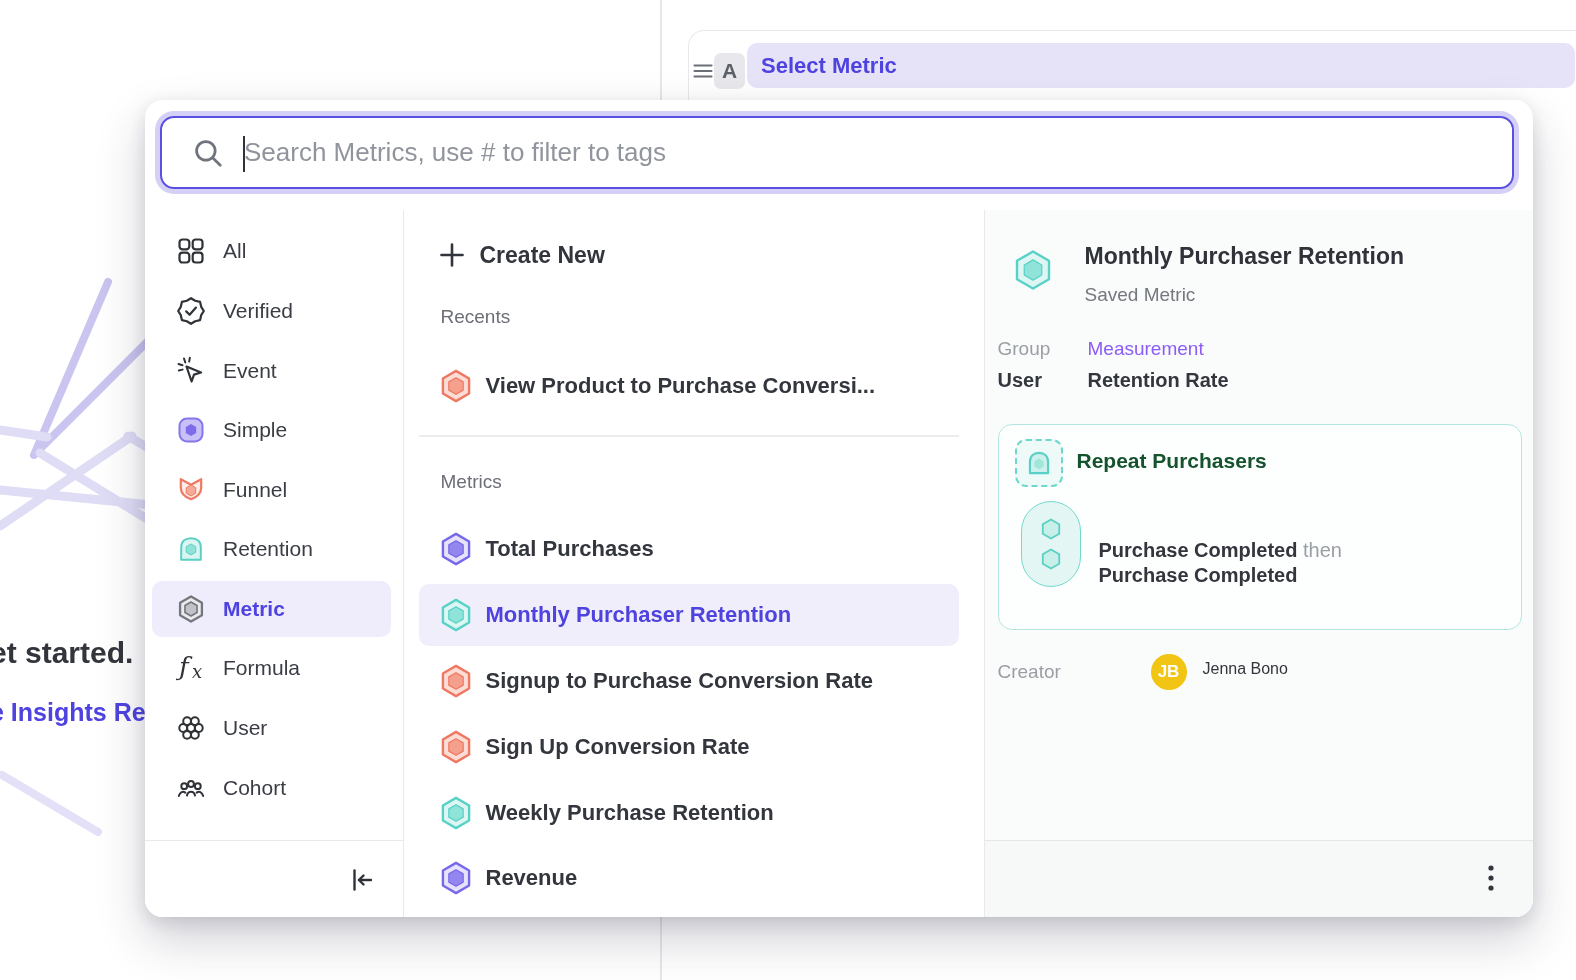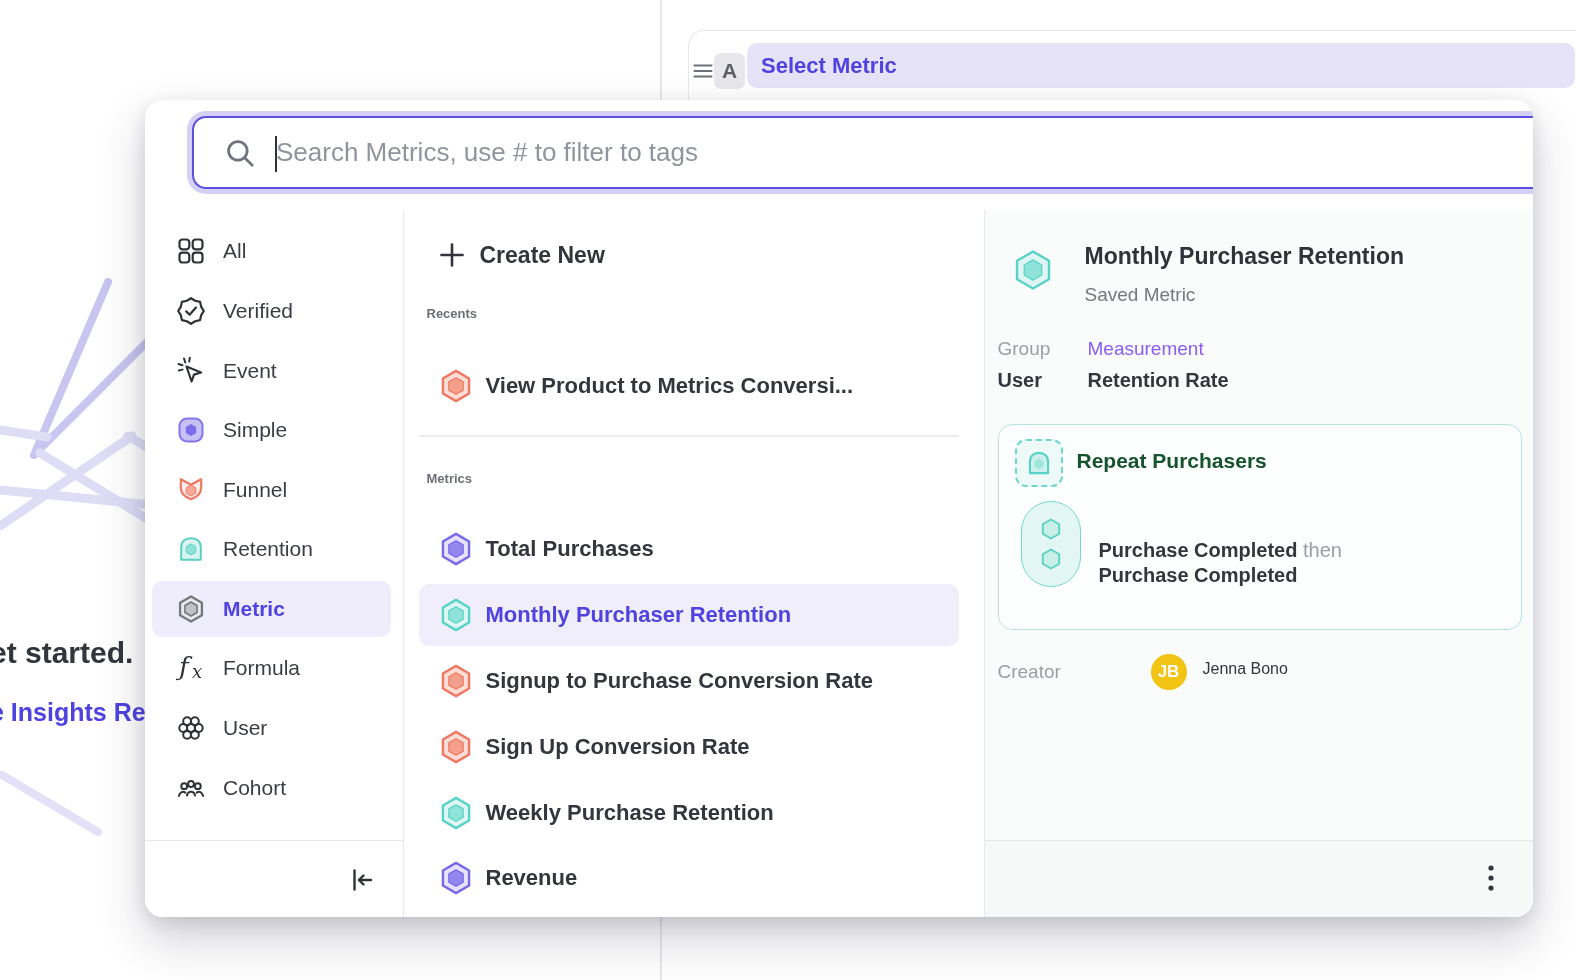--- a/index.html
+++ b/index.html
@@ -16,38 +16,38 @@
   .hamburger{position:absolute;left:4px;top:30px;width:20px;height:20px;cursor:grab;}
   .abadge{position:absolute;left:25px;top:22px;width:31px;height:36px;background:#e8e8ec;border-radius:7px;
           color:#5b5f67;font-weight:700;font-size:21px;display:flex;align-items:center;justify-content:center;cursor:pointer;}
   .pill{position:absolute;left:58px;top:12px;width:828px;height:45px;background:#e6e3f9;border-radius:10px;
         display:flex;align-items:center;padding-left:14px;box-sizing:border-box;color:#4f43e0;font-size:22px;font-weight:600;cursor:pointer;}
   
   .modal{position:absolute;left:145px;top:100px;width:1388px;height:817px;background:#fff;border-radius:18px;
          box-shadow:0 22px 48px rgba(35,35,65,.22),0 5px 16px rgba(35,35,65,.12);overflow:hidden;}
   .searchbox{position:absolute;left:15px;top:16px;width:1354px;height:73px;border:2px solid #5b4fe1;border-radius:14px;
              box-shadow:0 0 0 5px #d4d0f6;background:#fff;display:flex;align-items:center;
-             padding:0 20px 0 30px;box-sizing:border-box;margin-left:32px;}
+             padding:0 20px 0 30px;box-sizing:border-box;}
   .searchbox svg{margin-right:16px;flex:none;}
   .searchbox input{flex:1;border:none;outline:none;font-family:inherit;font-size:26px;color:#3a3d44;background:transparent;padding-left:4px;}
   .searchbox input::placeholder{color:#90949c;}
   .caret{position:absolute;left:81px;top:18px;width:2px;height:36px;background:#2f3237;}
   
   .sidebar{position:absolute;left:0;top:110px;bottom:0;width:258px;border-right:1.5px solid #e9e9ed;background:#fff;}
   .srow{position:absolute;left:7px;width:239px;height:56px;border-radius:10px;display:flex;align-items:center;
         padding-left:24px;gap:17px;box-sizing:border-box;font-size:21px;color:#3a3d44;font-weight:500;cursor:pointer;}
   .srow.sel{background:#efecfb;color:#4f43e0;font-weight:600;}
   .srow .icon{width:30px;height:30px;flex:none;display:flex;align-items:center;justify-content:center;}
   .sfooter{position:absolute;bottom:0;left:0;width:258px;height:76px;border-top:1.5px solid #e9e9ed;background:#fff;}
   .collapse{position:absolute;right:26px;top:24px;width:30px;height:30px;cursor:pointer;}
   
   .middle{position:absolute;left:259.5px;top:110px;bottom:0;width:578px;background:#fff;}
   .createnew{position:absolute;left:14px;top:17px;width:540px;height:56px;display:flex;align-items:center;
              padding-left:19px;gap:14px;box-sizing:border-box;font-size:23px;font-weight:600;color:#32353c;cursor:pointer;}
-  .seclabel{position:absolute;left:22px;font-size:13px;font-weight:700;color:#6b6f76;}
+  .seclabel{position:absolute;left:36px;font-size:19px;font-weight:400;color:#6b6f76;}
   .mrow{position:absolute;left:14px;width:540px;height:62px;border-radius:10px;display:flex;align-items:center;
         padding-left:19px;gap:12px;box-sizing:border-box;font-size:22px;font-weight:600;color:#33363d;cursor:pointer;white-space:nowrap;}
   .mrow.sel{background:#f1eefc;color:#4f43e0;}
   .mrow .icon{width:36px;height:36px;flex:none;}
   .mdivider{position:absolute;left:14px;top:225px;width:540px;height:1.5px;background:#ececef;}
   
   .rightpanel{position:absolute;left:838.5px;top:110px;bottom:0;width:549.5px;background:#fafbfb;border-left:1.5px solid #e9e9ed;}
   .dheadicon{position:absolute;left:26px;top:38px;width:44px;height:44px;}
   .dtitle{position:absolute;left:100px;top:33px;font-size:23px;font-weight:700;color:#2f3238;white-space:nowrap;}
   .dsub{position:absolute;left:100px;top:74px;font-size:19px;color:#74787f;}
@@ -233,21 +233,21 @@
         <span>Create New</span>
       </div>
 
       <div class="seclabel" style="top:96px">Recents</div>
 
       <div class="mrow" style="top:145px">
         <span class="icon"><svg width="36" height="36" viewBox="0 0 36 36">
   <polygon points="18,2.880000000000001 31.09,10.440000000000001 31.09,25.56 18,33.12 4.91,25.56 4.91,10.440000000000001" fill="#fbddd5" stroke="#ef7862" stroke-width="2.4" stroke-linejoin="round"></polygon>
   <polygon points="18,9.719999999999999 25.17,13.86 25.17,22.14 18,26.28 10.83,22.14 10.83,13.86" fill="#f4a08c" stroke="#ef7862" stroke-width="1.2" stroke-linejoin="round"></polygon>
             </svg></span>
-        <span>View Product to Metrics Conversi...</span>
+        <span>View Product to Purchase Conversi...</span>
         </div>
 
       <div class="mdivider"></div>
 
       <div class="seclabel" style="top:261px">Metrics</div>
 
       <div class="mrow" style="top:308px">
         <span class="icon"><svg width="36" height="36" viewBox="0 0 36 36">
   <polygon points="18,2.880000000000001 31.09,10.440000000000001 31.09,25.56 18,33.12 4.91,25.56 4.91,10.440000000000001" fill="#e7e2fb" stroke="#7668ea" stroke-width="2.4" stroke-linejoin="round"></polygon>
   <polygon points="18,9.719999999999999 25.17,13.86 25.17,22.14 18,26.28 10.83,22.14 10.83,13.86" fill="#9486ef" stroke="#7668ea" stroke-width="1.2" stroke-linejoin="round"></polygon>

